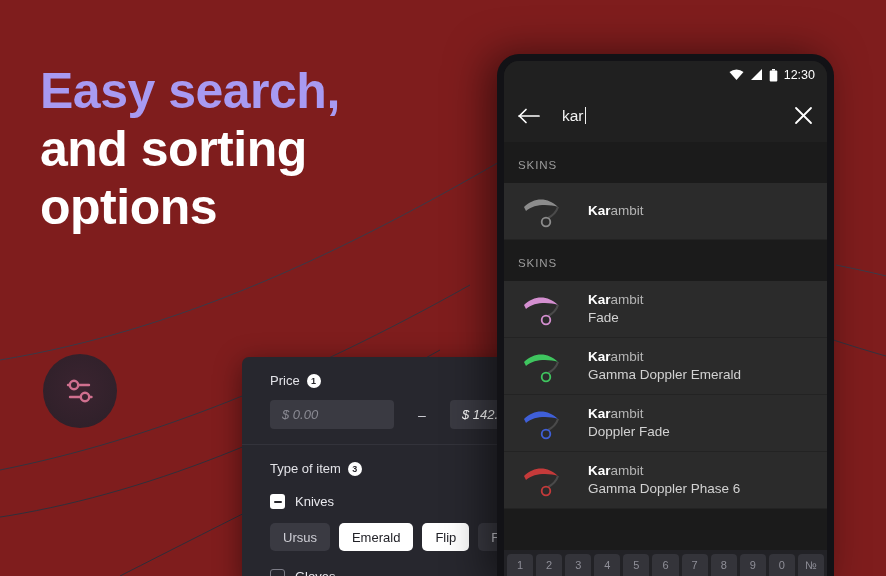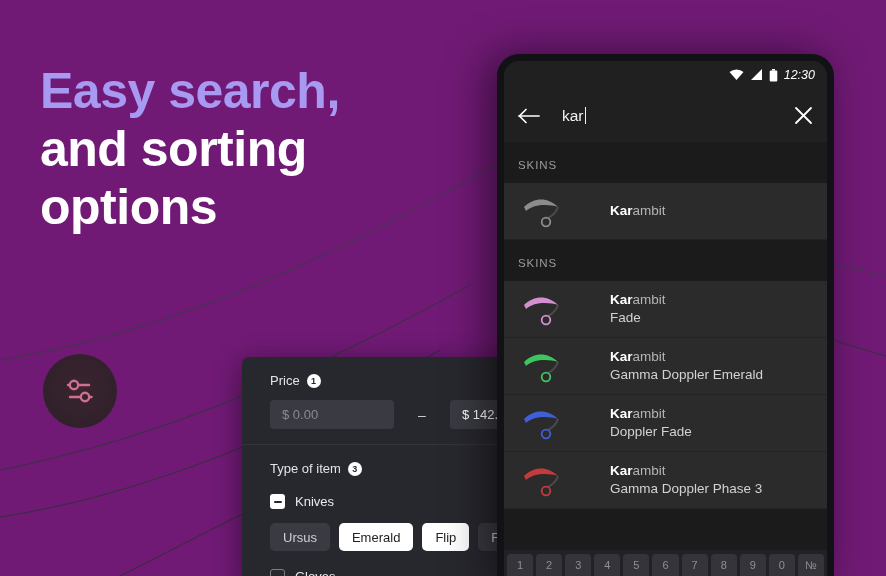--- a/index.html
+++ b/index.html
@@ -5,21 +5,21 @@
   * { box-sizing: border-box; margin: 0; padding: 0; }
   html, body {
     width: 886px; height: 576px;
     overflow: hidden;
     background: #1d1d27;
     font-family: "Liberation Sans", sans-serif;
   }
   #stage {
     position: relative;
     width: 886px; height: 576px;
-    background: #701a75;
+    background: #7f1d1d;
     overflow: hidden;
   }
   
   #bg-curves { position: absolute; inset: 0; width: 886px; height: 576px; }
 
   
   #headline {
     position: absolute;
     left: 40px; top: 62px;
     width: 430px;
@@ -62,20 +62,21 @@
     display: inline-flex; align-items: center; justify-content: center;
     width: 14px; height: 14px; border-radius: 50%;
     background: #ffffff; color: #26262c;
     font-size: 9px; font-weight: bold;
     margin-left: 7px;
   }
   .chev { margin-left: auto; opacity: .85; }
   .price-row {
     display: flex; align-items: center; gap: 24px;
     padding: 12px 0 15px 0;
+    font-style: italic;
   }
   .price-input {
     flex: 1; height: 29px;
     background: #3a3a42;
     border-radius: 4px;
     display: flex; align-items: center;
     padding: 0 12px;
     font-size: 13px;
   }
   .price-input.placeholder { color: #8a8a93; }
@@ -124,21 +125,21 @@
     background: #1b1b1b;
     border-radius: 15px 15px 0 0;
     overflow: hidden;
     position: relative;
   }
   #statusbar {
     height: 28px;
     display: flex; align-items: center; justify-content: flex-end;
     gap: 6px; padding: 12px 12px;
     background: #202020;
-    color: #fff; font-size: 12.5px; font-style: italic;
+    color: #fff; font-size: 12.5px;
   }
   #searchbar {
     height: 53px;
     background: #202020;
     display: flex; align-items: center;
     padding: 0 14px;
   }
   #search-text {
     flex: 1; margin-left: 22px;
     color: #f2f2f2; font-size: 15.5px;
@@ -156,21 +157,21 @@
     padding: 17px 14px 12px 14px;
   }
   .res-row {
     background: #2b2b2b;
     height: 57px;
     display: flex; align-items: center;
     padding: 0 14px;
     border-bottom: 1px solid #232323;
   }
   .res-thumb { width: 62px; height: 44px; flex: none; }
-  .res-txt { margin-left: 30px; line-height: 18px; }
+  .res-txt { margin-left: 8px; line-height: 18px; }
   .res-name { font-size: 13.5px; }
   .res-name .m { color: #ffffff; font-weight: bold; }
   .res-name .r { color: #b4b4b4; }
   .res-sub { font-size: 13.5px; color: #d2d2d2; }
   #keyboard {
     position: absolute; left: 0; bottom: 0;
     width: 323px; height: 34px;
     background: #222226;
     display: flex; align-items: flex-start;
     gap: 3px; padding: 4px 3px 0 3px;
@@ -343,21 +344,21 @@
             </div>
           </div>
           <div class="res-row">
             <svg class="res-thumb" viewBox="0 0 62 44">
               <path d="M6 18 C 16 8, 30 8, 40 18 C 30 15, 16 15, 8 22 Z" fill="#c53a3a"></path>
               <path d="M40 18 C 38 24, 34 27, 30 29" stroke="#4a4a4a" stroke-width="2.2" fill="none"></path>
               <circle cx="28" cy="33" r="4.3" stroke="#c53a3a" stroke-width="1.8" fill="none"></circle>
             </svg>
             <div class="res-txt">
               <div class="res-name"><span class="m">Kar</span><span class="r">ambit</span></div>
-              <div class="res-sub">Gamma Doppler Phase 3</div>
+              <div class="res-sub">Gamma Doppler Phase 6</div>
             </div>
           </div>
         </div>
 
       <div id="keyboard">
           <div class="key">1</div>
           <div class="key">2</div>
           <div class="key">3</div>
           <div class="key">4</div>
           <div class="key">5</div>

